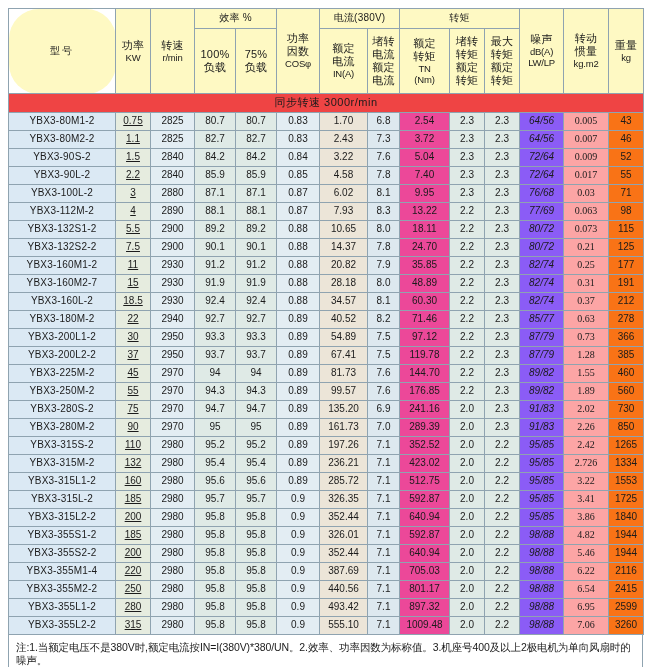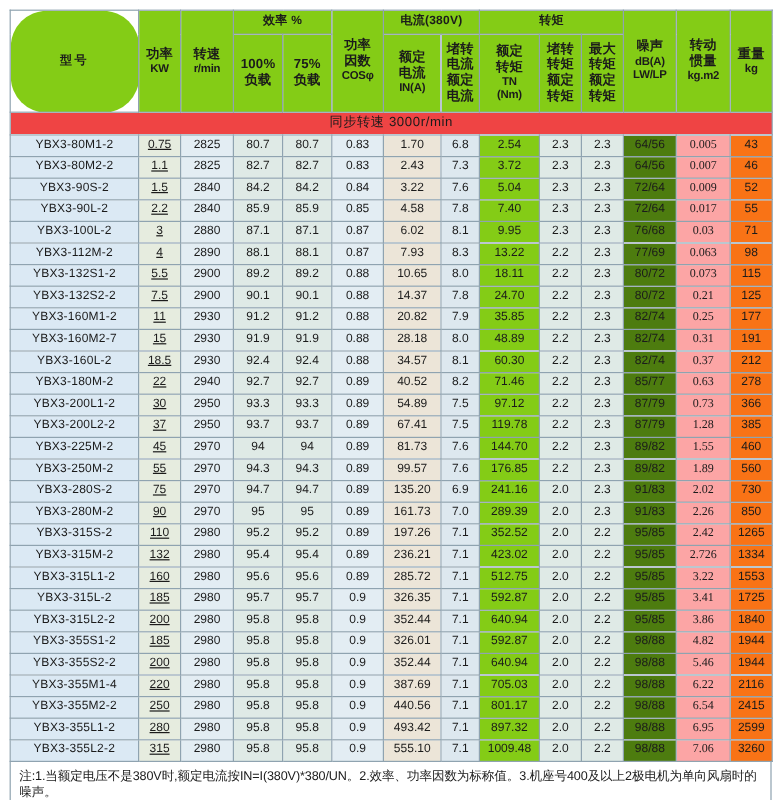--- a/index.html
+++ b/index.html
@@ -33,22 +33,22 @@
     vertical-align: middle;
     padding: 0;
     font-size: 10px;
     line-height: 1.08;
     color: #1b1b1b;
     overflow: hidden;
     white-space: nowrap;
   }
   
   thead th {
-    background: #84cc16;
-    font-weight: bold;
+    background: #fef9c3;
+    font-weight: normal;
     font-size: 11px;
     letter-spacing: 0.2px;
   }
   th.grp {
     height: 19px;
     font-size: 11.5px;
   }
   th.modelhead {
     font-size: 13px;
     letter-spacing: 2px;
@@ -79,24 +79,24 @@
   tbody td {
     height: 17px;
   }
   td.c-model  { background: #dbe9f4; text-align: center; font-size: 11px; letter-spacing: 0.2px; margin-left: 20px; }
   td.c-power  { background: #e6ecdf; text-decoration: underline; }
   td.c-speed  { background: #e3edf3; }
   td.c-eff    { background: #dfeae6; }
   td.c-cos    { background: #e3edf3; }
   td.c-in     { background: #ece5d8; }
   td.c-lock   { background: #dde8ef; }
-  td.c-tn     { background: #84cc16; }
+  td.c-tn     { background: #ec4899; }
   td.c-tl     { background: #dfeae6; }
   td.c-tmax   { background: #dfeae6; }
-  td.c-noise  { background: #4d7c0f; }
+  td.c-noise  { background: #8b5cf6; font-style: italic; }
   td.c-inert  { background: #fca5a5; font-family: Liberation Serif, serif; }
   td.c-weight { background: #f97316; margin-top: 25px; }
   
   .note {
     width: 635px;
     box-sizing: border-box;
     border: 1px solid #8fa3b0;
     border-top: none;
     background: #ffffff;
     font-size: 10.5px;

